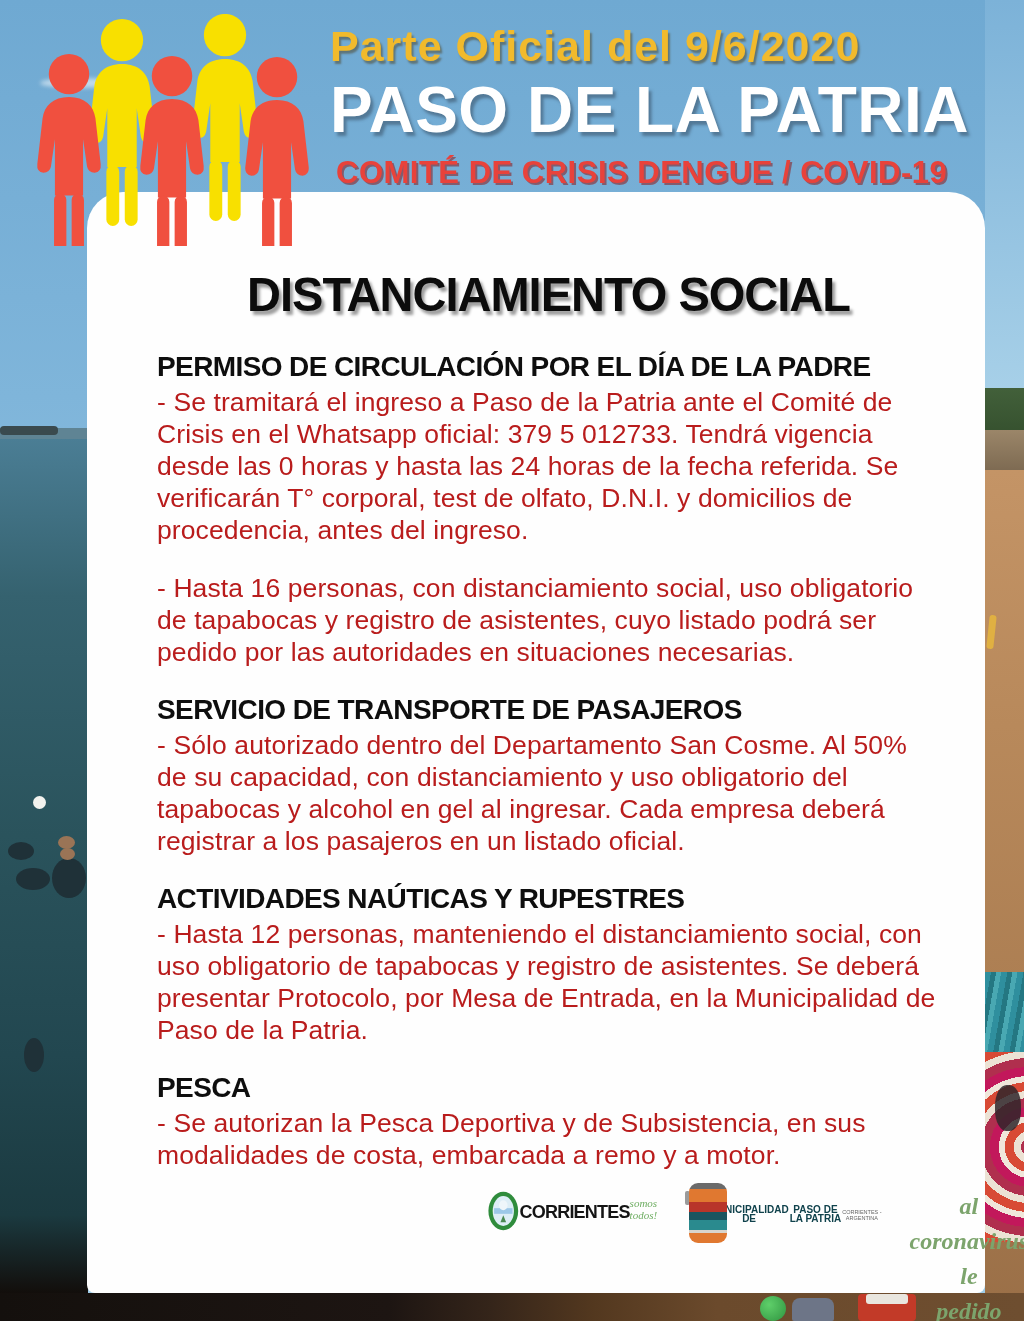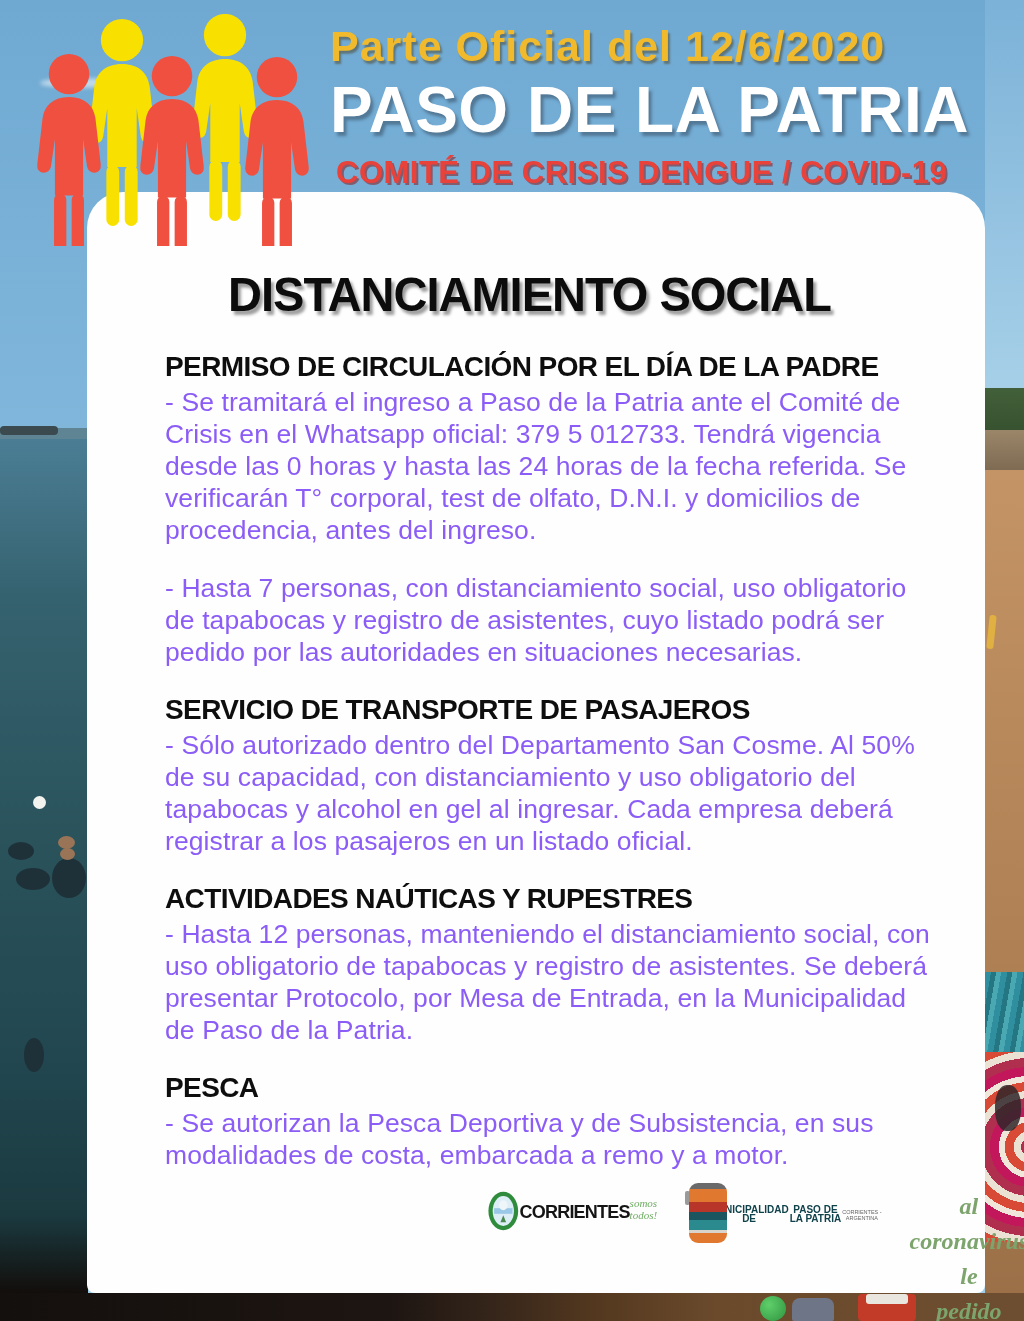--- a/index.html
+++ b/index.html
@@ -31,26 +31,26 @@
   .green-ball{left:760px;top:1296px;width:26px;height:25px;background:radial-gradient(circle at 35% 35%,#5fcf6a,#2f9440);border-radius:50%;}
   .gray-bag{left:792px;top:1298px;width:42px;height:23px;background:#6d7587;border-radius:8px 8px 2px 2px;}
   .cooler{left:858px;top:1294px;width:58px;height:27px;background:#c23a28;border-radius:4px;}
   .cooler-lid{left:866px;top:1294px;width:42px;height:10px;background:#e9e6df;border-radius:3px;}
   .swim{background:#1f3138;border-radius:50%;}
   .skin{background:#9a7456;border-radius:50%;}
   .ball{left:33px;top:796px;width:13px;height:13px;background:#f2f2ee;border-radius:50%;}
   
   .card{position:absolute;left:87px;top:192px;width:898px;height:1101px;background:#fefefe;
     border-radius:36px 36px 8px 8px;z-index:1;}
-  .content{position:absolute;left:0;top:0;width:100%;height:100%;padding:74px 45px 0 32px;box-sizing:border-box;}
+  .content{position:absolute;left:0;top:0;width:100%;height:100%;padding:74px 45px 0 70px;box-sizing:border-box;}
   .doc-title{font-size:47px;font-weight:700;letter-spacing:-1px;color:#0c0c0c;text-align:center;
     text-shadow:3px 4px 3px rgba(0,0,0,.38);margin:0 0 30px 0;transform:scaleY(1.04);}
-  .sec{margin-bottom:26px;margin-left:46px;}
+  .sec{margin-bottom:26px;}
   .sec-h{font-size:28px;font-weight:700;letter-spacing:-.6px;color:#0e0e0e;white-space:nowrap;margin:0;}
-  .sec-b{font-size:26.5px;line-height:32px;color:#8b5cf6;margin:3px 0 0 0;letter-spacing:.1px;}
+  .sec-b{font-size:26.5px;line-height:32px;color:#b91c1c;margin:3px 0 0 0;letter-spacing:.1px;}
   
   .hdr{position:absolute;z-index:2;left:330px;top:22px;width:690px;}
   .hdr-l1{font-size:43px;font-weight:700;color:#f1ba2c;letter-spacing:1px;
     text-shadow:2px 3px 2px rgba(70,50,10,.45);margin:0;}
   .hdr-l2{font-size:64px;font-weight:700;color:#ffffff;letter-spacing:.5px;
     text-shadow:3px 4px 3px rgba(50,70,90,.5);margin:2px 0 0 0;white-space:nowrap;}
   .hdr-l3{font-size:31px;font-weight:700;color:#e8423b;letter-spacing:.5px;
     text-shadow:2px 2px 0 rgba(140,25,25,.55);margin:8px 0 1px 6px;white-space:nowrap;}
   .people-svg{position:absolute;left:15px;top:14px;z-index:2;}
   
@@ -102,21 +102,21 @@
 
   <div class="card">
     <div class="content">
       <div class="doc-title">DISTANCIAMIENTO SOCIAL</div>
 
       <div class="sec">
         <p class="sec-h">PERMISO DE CIRCULACIÓN POR EL DÍA DE LA PADRE</p>
         <p class="sec-b">- Se tramitará el ingreso a Paso de la Patria ante el Comité de Crisis en el Whatsapp oficial: 379 5 012733. Tendrá vigencia desde las 0 horas y hasta las 24 horas de la fecha referida. Se verificarán T° corporal, test de olfato, D.N.I. y domicilios  de procedencia, antes del ingreso.</p>
       </div>
       <div class="sec">
-        <p class="sec-b">- Hasta 7 personas, con distanciamiento social, uso obligatorio de tapabocas y registro de asistentes, cuyo listado podrá ser pedido por las autoridades en situaciones necesarias.</p>
+        <p class="sec-b">- Hasta 16 personas, con distanciamiento social, uso obligatorio de tapabocas y registro de asistentes, cuyo listado podrá ser pedido por las autoridades en situaciones necesarias.</p>
       </div>
       <div class="sec">
         <p class="sec-h">SERVICIO DE TRANSPORTE DE PASAJEROS</p>
         <p class="sec-b">- Sólo autorizado dentro del Departamento San Cosme. Al 50% de su capacidad, con distanciamiento y uso obligatorio del tapabocas y alcohol en gel al ingresar. Cada empresa deberá registrar a los pasajeros en un listado oficial.</p>
       </div>
       <div class="sec">
         <p class="sec-h">ACTIVIDADES NAÚTICAS Y RUPESTRES</p>
         <p class="sec-b">- Hasta 12 personas, manteniendo el distanciamiento social, con uso obligatorio de tapabocas y registro de asistentes. Se deberá presentar Protocolo, por Mesa de Entrada, en la Municipalidad de Paso de la Patria.</p>
       </div>
       <div class="sec">
@@ -156,21 +156,21 @@
       </svg>
 
       <div class="slogan">
         <span>al coronavirus le</span><br>
         <span>pedido juntos</span>
       </div>
     </div>
   </div>
 
   <div class="hdr">
-    <p class="hdr-l1">Parte Oficial del 12/6/2020</p>
+    <p class="hdr-l1">Parte Oficial del 9/6/2020</p>
     <p class="hdr-l2">PASO DE LA PATRIA</p>
     <p class="hdr-l3">COMITÉ DE CRISIS DENGUE / COVID-19</p>
   </div>
 
   <svg class="people-svg" width="300" height="232" viewBox="0 0 300 232">
     <defs>
       <g id="person">
         <circle cx="50" cy="24" r="23"></circle>
         <path d="M50 50 C68 50 78 60 80 74 L86 126 Q87 135 79 136 Q72 136 70.5 129 L66 98 L66 162 L34 162 L34 98 L29.5 129 Q28 136 21 136 Q13 135 14 126 L20 74 C22 60 32 50 50 50 Z"></path>
         <rect x="33" y="160" width="14" height="66" rx="7"></rect>

